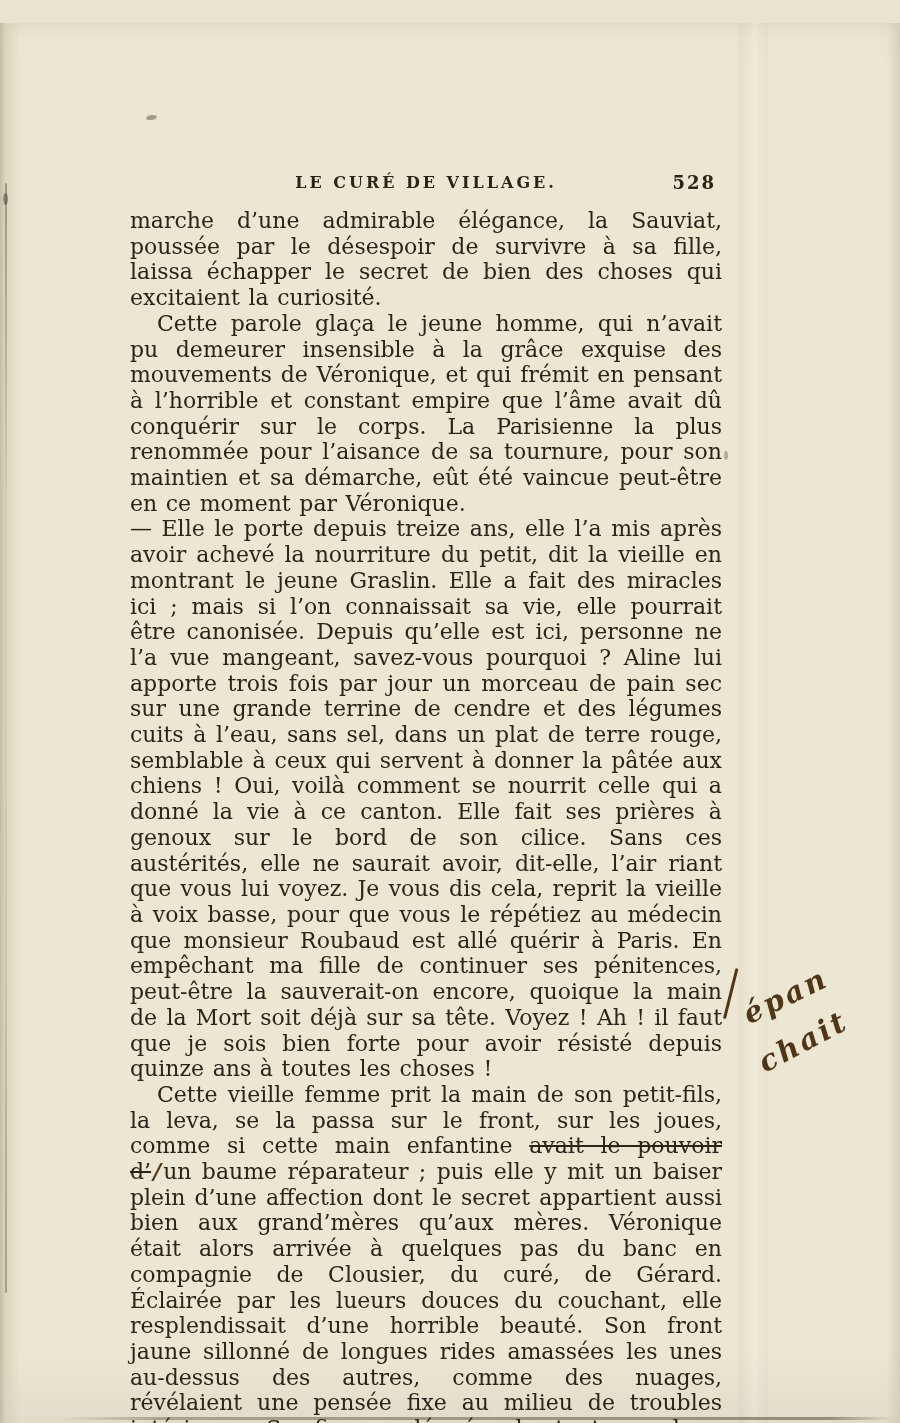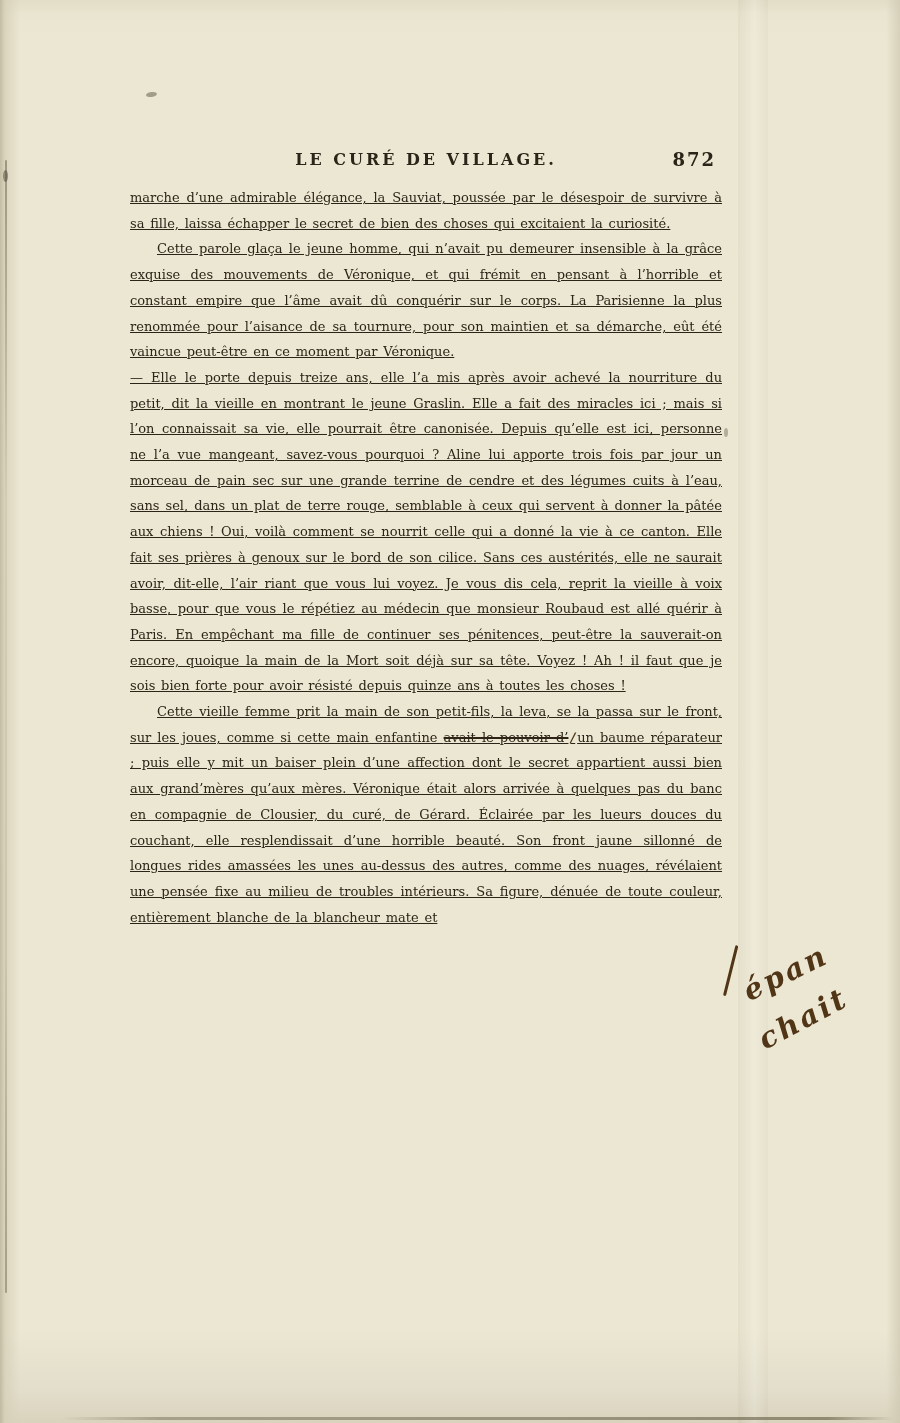--- a/index.html
+++ b/index.html
@@ -8,20 +8,21 @@
     position: relative;
     overflow: hidden;
     font-family: "DejaVu Serif", "Liberation Serif", serif;
     background: #e9e4cf;
   }
   .page {
     position: absolute; inset: 0;
     background:
       linear-gradient(180deg, #e2ddc6 0, #eae5d0 14px, #ece7d2 40px, #ece7d2 1330px, #e3decb 1390px, #d9d3bd 1423px),
       #ebe6d1;
+    margin-top: 23px;
   }
   .page::before { 
     content: ""; position: absolute; left: 0; top: 0; bottom: 0; width: 20px;
     background: linear-gradient(90deg, #b9b29a 0, #d6d0b9 5px, rgba(236,231,210,0) 20px);
     opacity: .8;
   }
   .page::after { 
     content: ""; position: absolute; right: 0; top: 0; bottom: 0; width: 14px;
     background: linear-gradient(270deg, #cdc7b0 0, rgba(236,231,210,0) 14px);
     opacity: .7;
@@ -58,24 +59,23 @@
     position: absolute; left: 0; right: 0; text-align: center;
     letter-spacing: 3px;
   }
   .page-number {
     position: absolute; right: 6px; top: -1px;
     font-size: 18px; letter-spacing: 2px;
   }
   #paragraphs p {
     margin: 0;
     text-align: justify;
-    font-size: 13px;
+    font-size: 22px;
     line-height: 25.7px;
     word-spacing: 1.6px;
-    text-decoration: underline;
   }
   #paragraphs p.indent { text-indent: 27px; }
   .strike {
     text-decoration: line-through;
     text-decoration-thickness: 2.2px;
     text-decoration-color: #2e2314;
   }
   .hand-mark {
     color: #503517;
     font-weight: bold;
@@ -106,21 +106,21 @@
   <div class="crease"></div>
   <div class="edge-left-line"></div>
   <div class="edge-bottom"></div>
   <div class="speck s1"></div>
   <div class="speck s2"></div>
   <div class="speck s3"></div>
 
   <div class="text-block">
     <div class="header">
       <span class="running-title">LE CURÉ DE VILLAGE.</span>
-      <span class="page-number">872</span>
+      <span class="page-number">528</span>
     </div>
     <div id="paragraphs">
         <p class=""><span>marche d’une admirable élégance, la Sauviat, poussée par le désespoir de survivre à sa fille, laissa échapper le secret de bien des choses qui excitaient la curiosité.</span></p>
         <p class="indent"><span>Cette parole glaça le jeune homme, qui n’avait pu demeurer insensible à la grâce exquise des mouvements de Véronique, et qui frémit en pensant à l’horrible et constant empire que l’âme avait dû conquérir sur le corps. La Parisienne la plus renommée pour l’aisance de sa tournure, pour son maintien et sa démarche, eût été vaincue peut-être en ce moment par Véronique.</span></p>
         <p class=""><span>— Elle le porte depuis treize ans, elle l’a mis après avoir achevé la nourriture du petit, dit la vieille en montrant le jeune Graslin. Elle a fait des miracles ici ; mais si l’on connaissait sa vie, elle pourrait être canonisée. Depuis qu’elle est ici, personne ne l’a vue mangeant, savez-vous pourquoi ? Aline lui apporte trois fois par jour un morceau de pain sec sur une grande terrine de cendre et des légumes cuits à l’eau, sans sel, dans un plat de terre rouge, semblable à ceux qui servent à donner la pâtée aux chiens ! Oui, voilà comment se nourrit celle qui a donné la vie à ce canton. Elle fait ses prières à genoux sur le bord de son cilice. Sans ces austérités, elle ne saurait avoir, dit-elle, l’air riant que vous lui voyez. Je vous dis cela, reprit la vieille à voix basse, pour que vous le répétiez au médecin que monsieur Roubaud est allé quérir à Paris. En empêchant ma fille de continuer ses pénitences, peut-être la sauverait-on encore, quoique la main de la Mort soit déjà sur sa tête. Voyez ! Ah ! il faut que je sois bien forte pour avoir résisté depuis quinze ans à toutes les choses !</span></p>
         <p class="indent"><span>Cette vieille femme prit la main de son petit-fils, la leva, se la passa sur le front, sur les joues, comme si cette main enfantine </span><span class="strike">avait le pouvoir d’</span><span class="hand-mark">∕</span><span>un baume réparateur ; puis elle y mit un baiser plein d’une affection dont le secret appartient aussi bien aux grand’mères qu’aux mères. Véronique était alors arrivée à quelques pas du banc en compagnie de Clousier, du curé, de Gérard. Éclairée par les lueurs douces du couchant, elle resplendissait d’une horrible beauté. Son front jaune sillonné de longues rides amassées les unes au-dessus des autres, comme des nuages, révélaient une pensée fixe au milieu de troubles intérieurs. Sa figure, dénuée de toute couleur, entièrement blanche de la blancheur mate et</span></p>
       </div>
   </div>
 
   <div class="margin-note">

